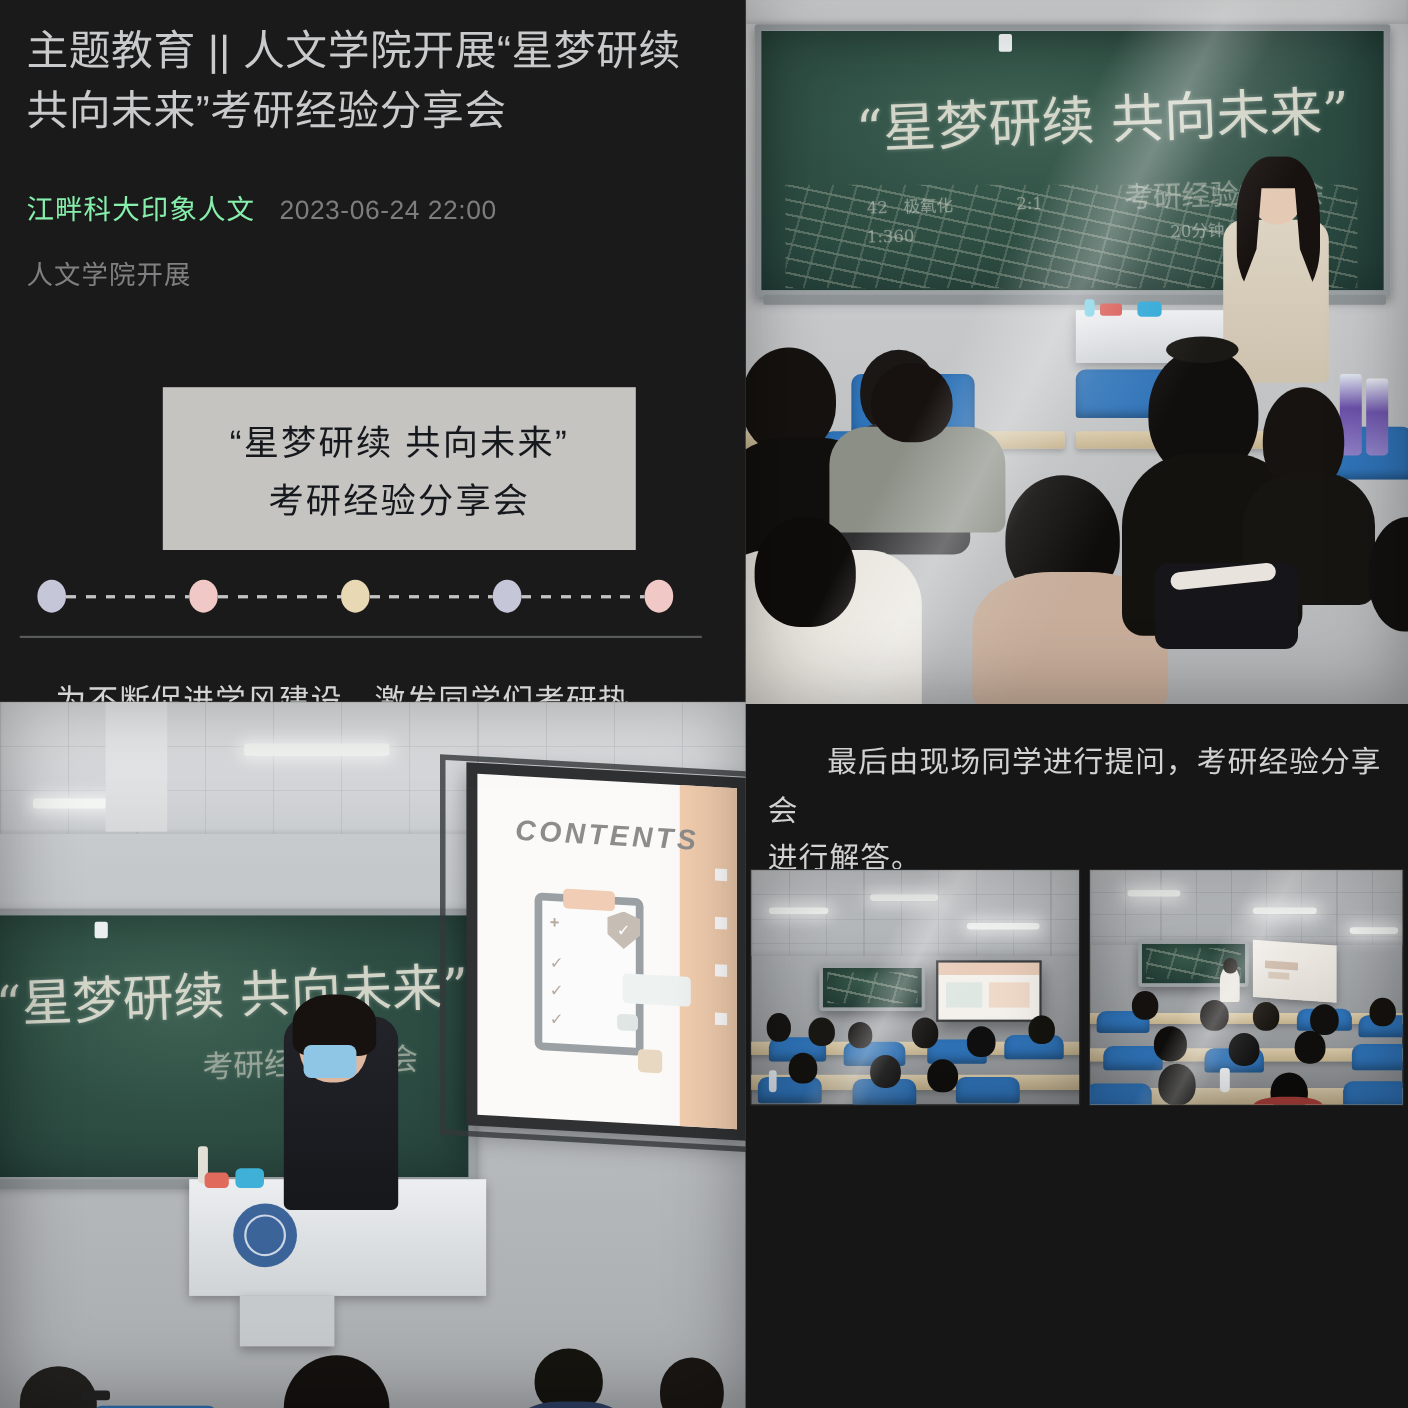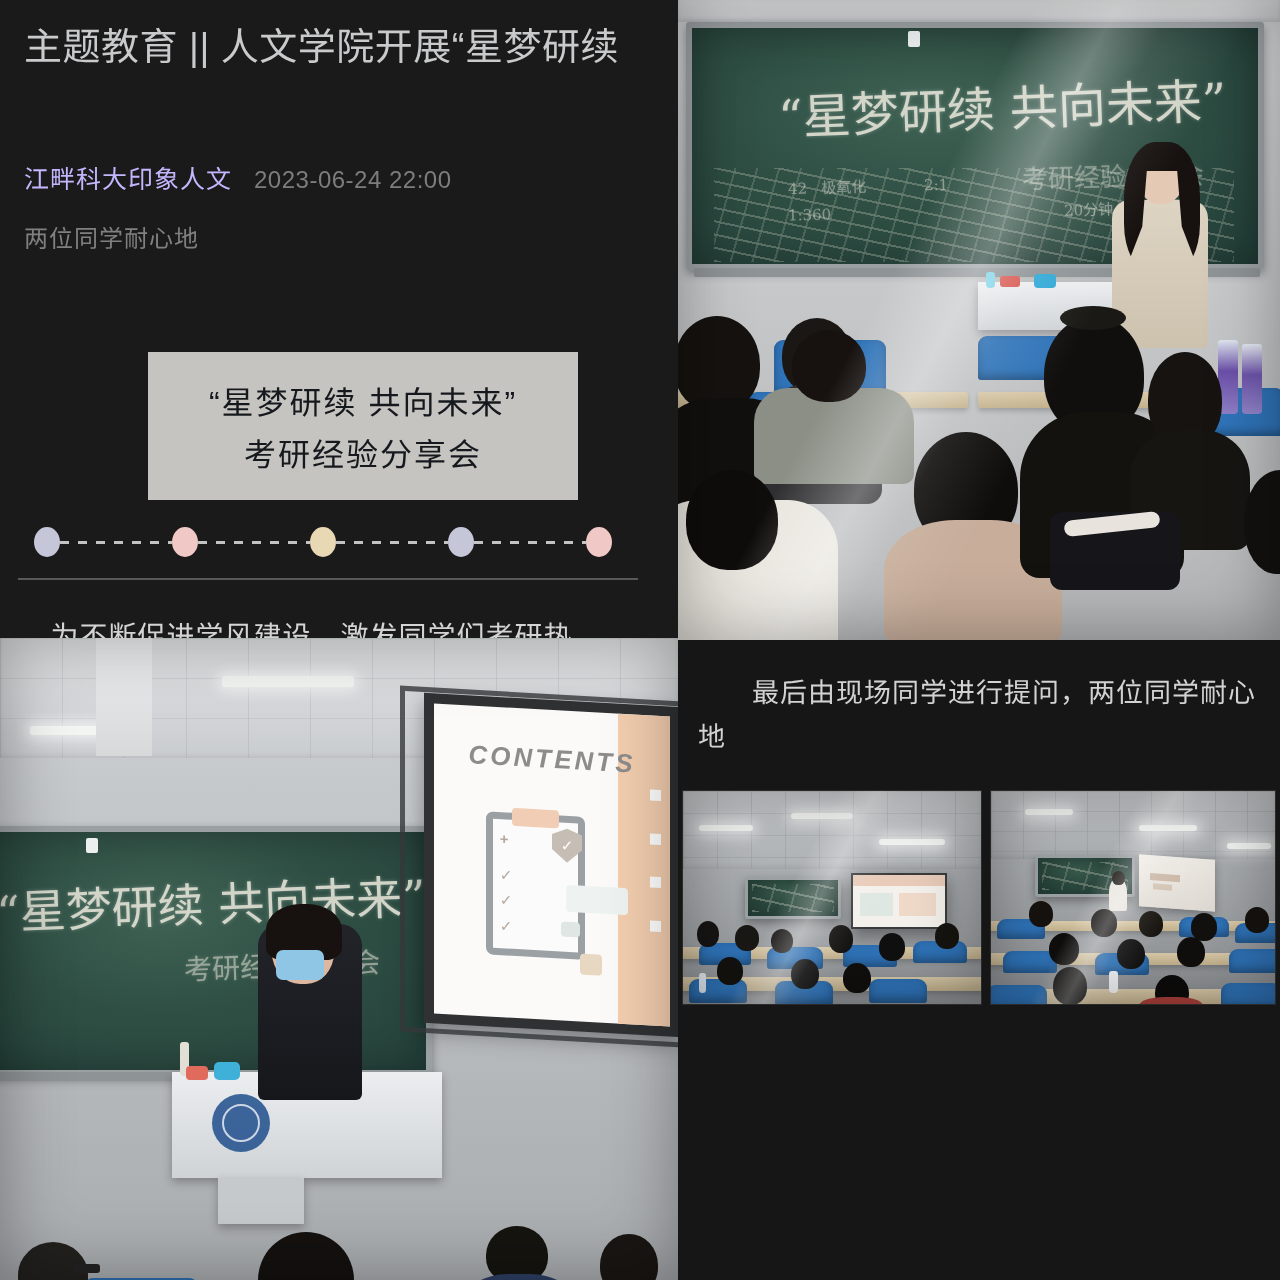--- a/index.html
+++ b/index.html
@@ -19,21 +19,21 @@
   #q-br { left:678px; top:640px; width:602px; height:640px; background:#161616; }
 
   
   .art-pad { padding:20px 24px 0 24px; }
   .art-title {
     color:#c9cacc; font-size:38px; line-height:1.45;
     font-weight:400; letter-spacing:.5px;
     white-space:nowrap;
   }
   .byline { display:flex; align-items:baseline; gap:22px; margin-top:40px; }
-  .byline .acct { color:#c4b5fd; font-size:25px; letter-spacing:1px;margin-top:44px; }
+  .byline .acct { color:#86efac; font-size:25px; letter-spacing:1px; }
   .byline .ts   { color:#7d7d7f; font-size:24px; letter-spacing:.5px; }
   .loc { color:#808082; font-size:24px; margin-top:24px; letter-spacing:1px; }
 
   
   .title-card {
     position:absolute; left:148px; top:352px; width:430px; height:148px;
     background:#c6c4c0; display:flex; flex-direction:column;
     align-items:center; justify-content:center; gap:6px;
   }
   .title-card .l1 { color:#15181d; font-size:32px; letter-spacing:2px; }
@@ -136,27 +136,28 @@
 </style>
 </head>
 <body>
 
 <div class="collage">
 
   <div class="quad" id="q-tl">
 
     <div class="art-pad">
       <div class="art-title">主题教育 || 人文学院开展“星梦研续</div>
+      <div class="art-title">共向未来”考研经验分享会</div>
 
       <div class="byline">
         <span class="acct">江畔科大印象人文</span>
         <span class="ts">2023-06-24 22:00</span>
       </div>
 
-      <div class="loc">两位同学耐心地</div>
+      <div class="loc">人文学院开展</div>
     </div>
 
     <div class="title-card">
       <span class="l1">“星梦研续 共向未来”</span>
       <span class="l2">考研经验分享会</span>
     </div>
 
     <div class="dotrow" id="tl-dots" style="left:34px; top:527px;">
         <span class="dot" style="background: rgb(197, 199, 217);"></span>
         <span class="dash"></span>
@@ -334,21 +335,22 @@
 
       <div class="head" style="left:600px; top:596px; width:58px; height:62px; background:#1a1613;"></div>
 
       <div class="vig"></div>
     </div>
   </div>
 
   <div class="quad" id="q-br">
 
     <div class="br-para" style="left:20px; top:32px; width:566px;">
-      <span style="display:block; text-indent:2em;">最后由现场同学进行提问，两位同学耐心地</span>
+      <span style="display:block; text-indent:2em;">最后由现场同学进行提问，考研经验分享会</span>
+      <span style="display:block;">进行解答。</span>
     </div>
 
     <div class="thumb" style="left:4px; top:150px; width:300px; height:215px;">
       <div class="wall" style="background:linear-gradient(180deg,#b9bcbf,#8f9295);"></div>
       <div class="ceil" style="height:78px; background:linear-gradient(180deg,#cbced0,#aeb1b4);">
         <div class="tile-grid" style="opacity:.4;
              background-image:
                repeating-linear-gradient(to right, rgba(110,115,120,.5) 0 1px, transparent 1px 34px),
                repeating-linear-gradient(to bottom, rgba(110,115,120,.4) 0 1px, transparent 1px 22px);"></div>
       </div>

